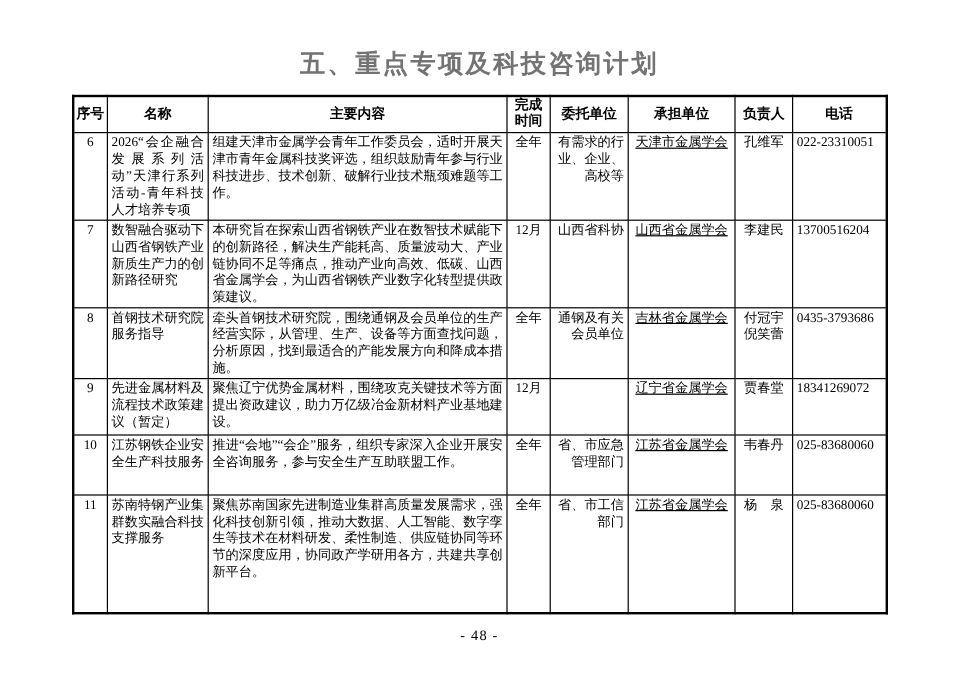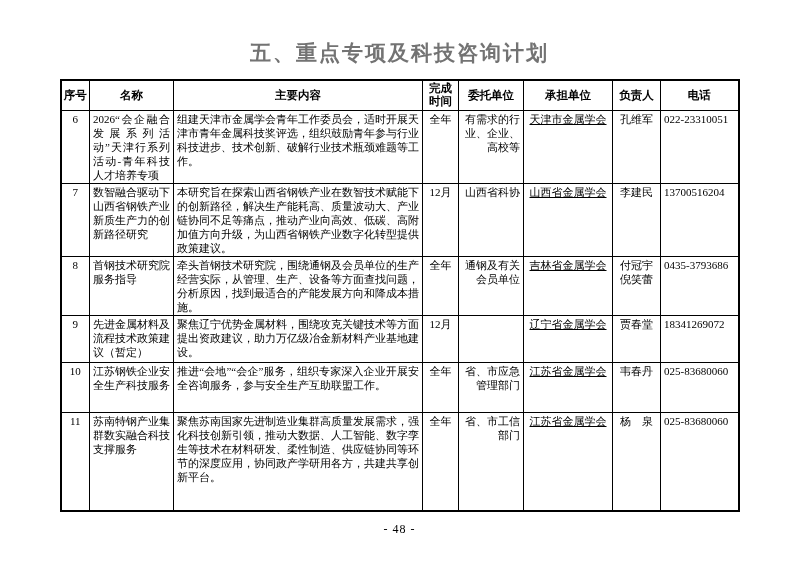--- a/index.html
+++ b/index.html
@@ -114,21 +114,21 @@
           <td class="col-content">组建天津市金属学会青年工作委员会，适时开展天津市青年金属科技奖评选，组织鼓励青年参与行业科技进步、技术创新、破解行业技术瓶颈难题等工作。</td>
           <td class="col-time">全年</td>
           <td class="col-client">有需求的行业、企业、高校等</td>
           <td class="col-undertaker">天津市金属学会</td>
           <td class="col-leader">孔维军</td>
           <td class="col-phone">022-23310051</td>
         </tr>
         <tr>
           <td class="col-no">7</td>
           <td class="col-name">数智融合驱动下山西省钢铁产业新质生产力的创新路径研究</td>
-          <td class="col-content">本研究旨在探索山西省钢铁产业在数智技术赋能下的创新路径，解决生产能耗高、质量波动大、产业链协同不足等痛点，推动产业向高效、低碳、高附加值方向升级，为山西省钢铁产业数字化转型提供政策建议。</td>
+          <td class="col-content">本研究旨在探索山西省钢铁产业在数智技术赋能下的创新路径，解决生产能耗高、质量波动大、产业链协同不足等痛点，推动产业向高效、低碳、山西省金属学会，为山西省钢铁产业数字化转型提供政策建议。</td>
           <td class="col-time">12月</td>
           <td class="col-client">山西省科协</td>
           <td class="col-undertaker">山西省金属学会</td>
           <td class="col-leader">李建民</td>
           <td class="col-phone">13700516204</td>
         </tr>
         <tr>
           <td class="col-no">8</td>
           <td class="col-name">首钢技术研究院服务指导</td>
           <td class="col-content">牵头首钢技术研究院，围绕通钢及会员单位的生产经营实际，从管理、生产、设备等方面查找问题，分析原因，找到最适合的产能发展方向和降成本措施。</td>

